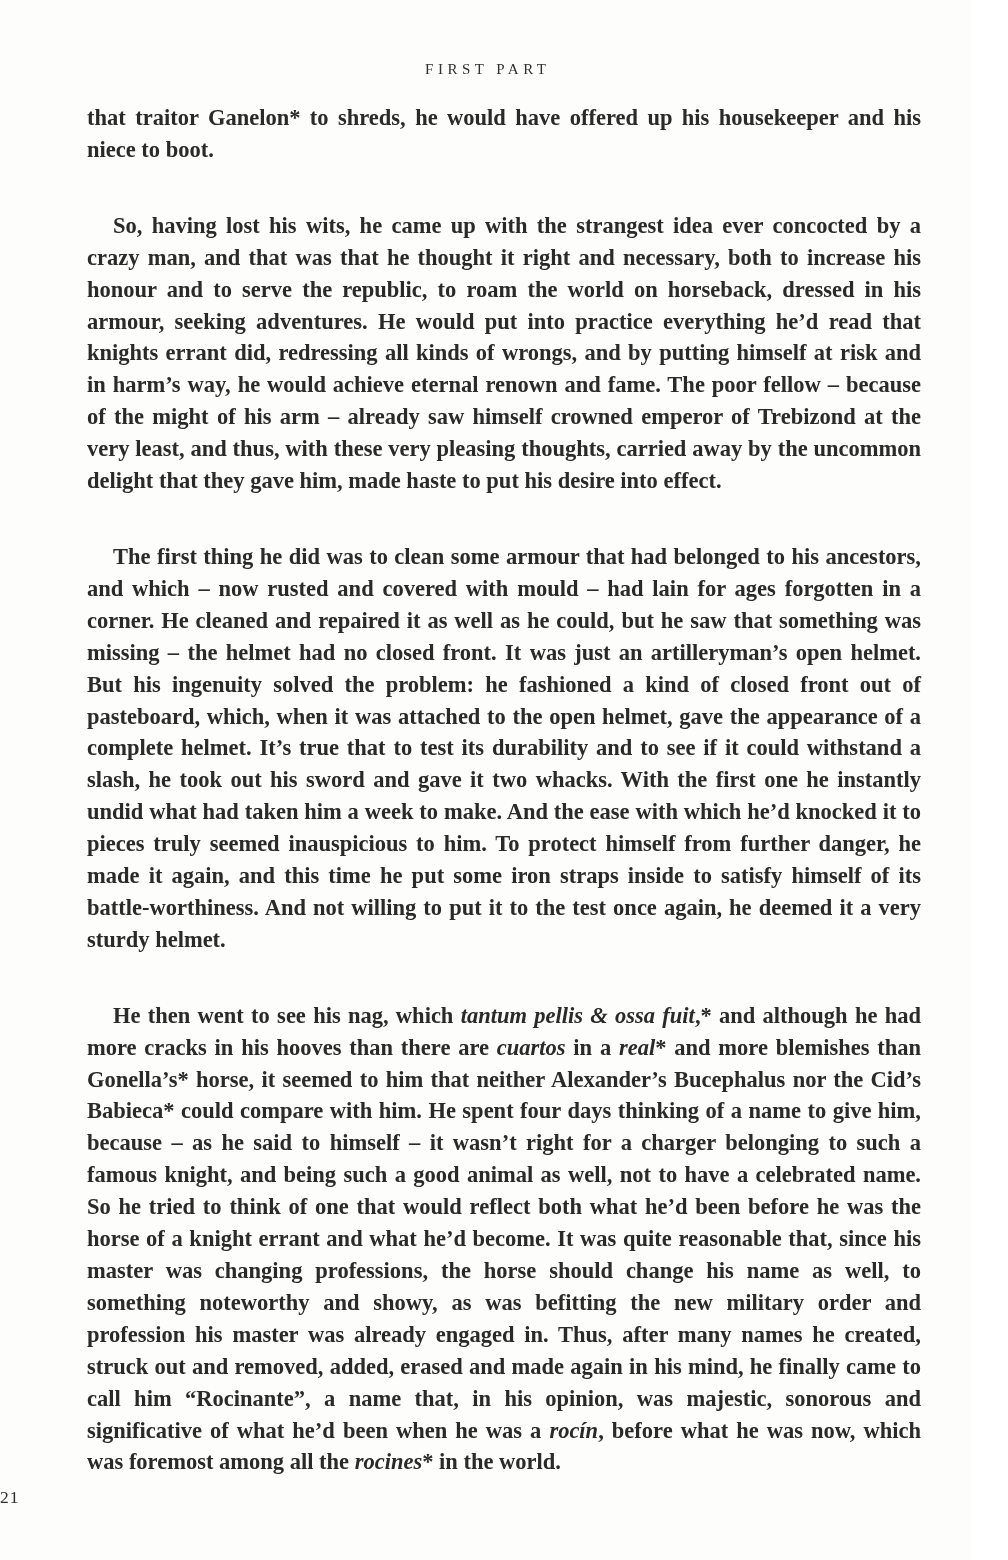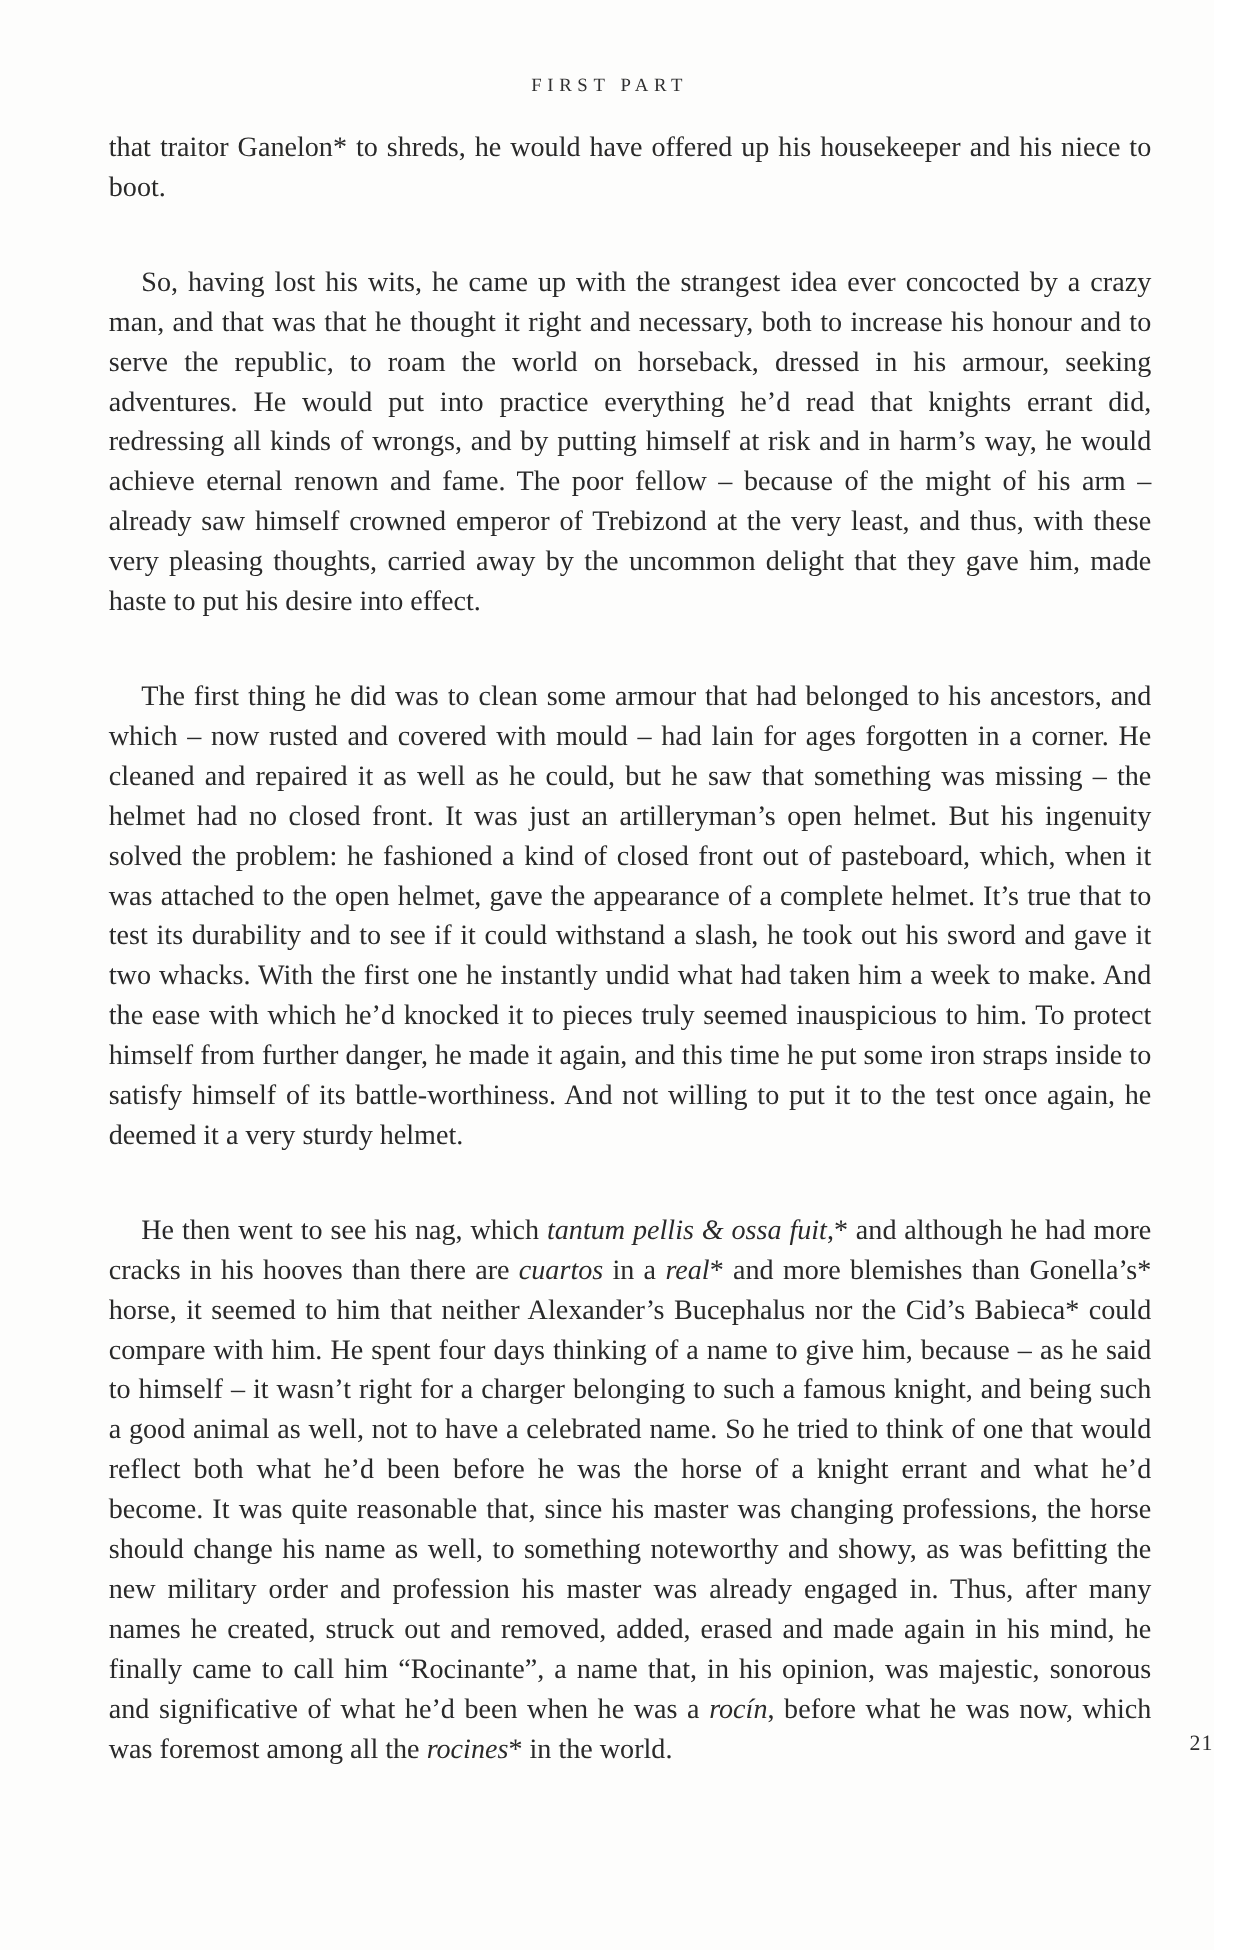--- a/index.html
+++ b/index.html
@@ -33,34 +33,35 @@
     top: 102px;
     width: 834px;
     font-size: 22.5px;
     line-height: 31.9px;
     text-align: justify;
     hyphens: manual;
   }
   .para {
     margin: 0;
     padding: 0;
+    font-weight: bold;
   }
   .para.indent {
     text-indent: 26px;
     margin-top: 44px;
   }
   .text-block em {
     font-style: italic;
   }
   .page-number {
     position: absolute;
-    top: 1384px;
+    top: 1487px;
     left: 0;
     right: 0;
-    text-align: right;
+    text-align: left;
     font-size: 17.5px;
     letter-spacing: 1px;
     color: #2e2e2e;
   }
 </style>
 </head>
 <body>
 
 <div class="page">
   <div class="running-header">FIRST PART</div>

